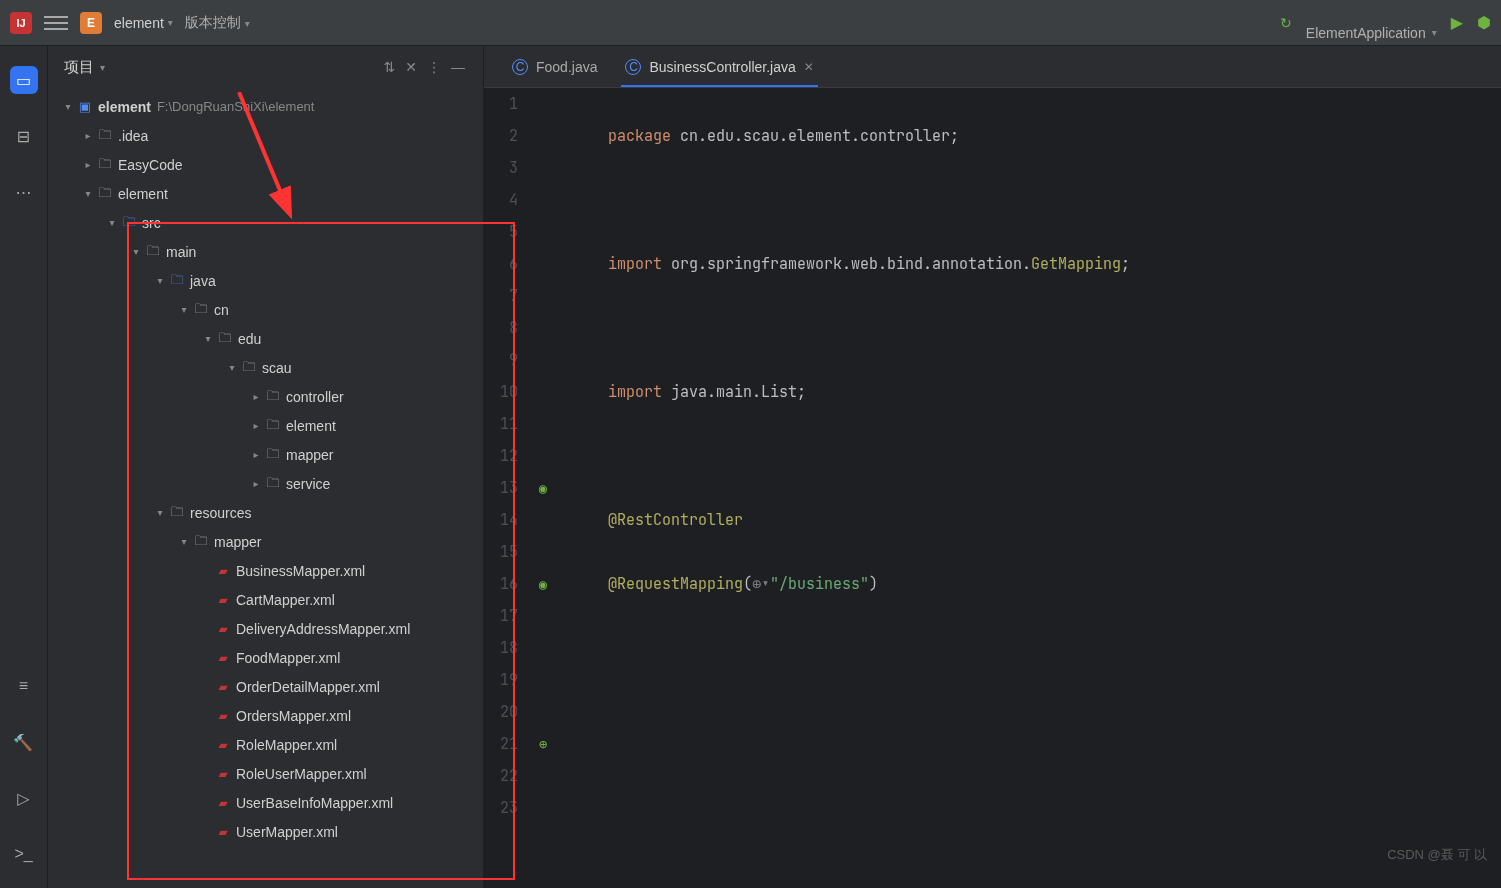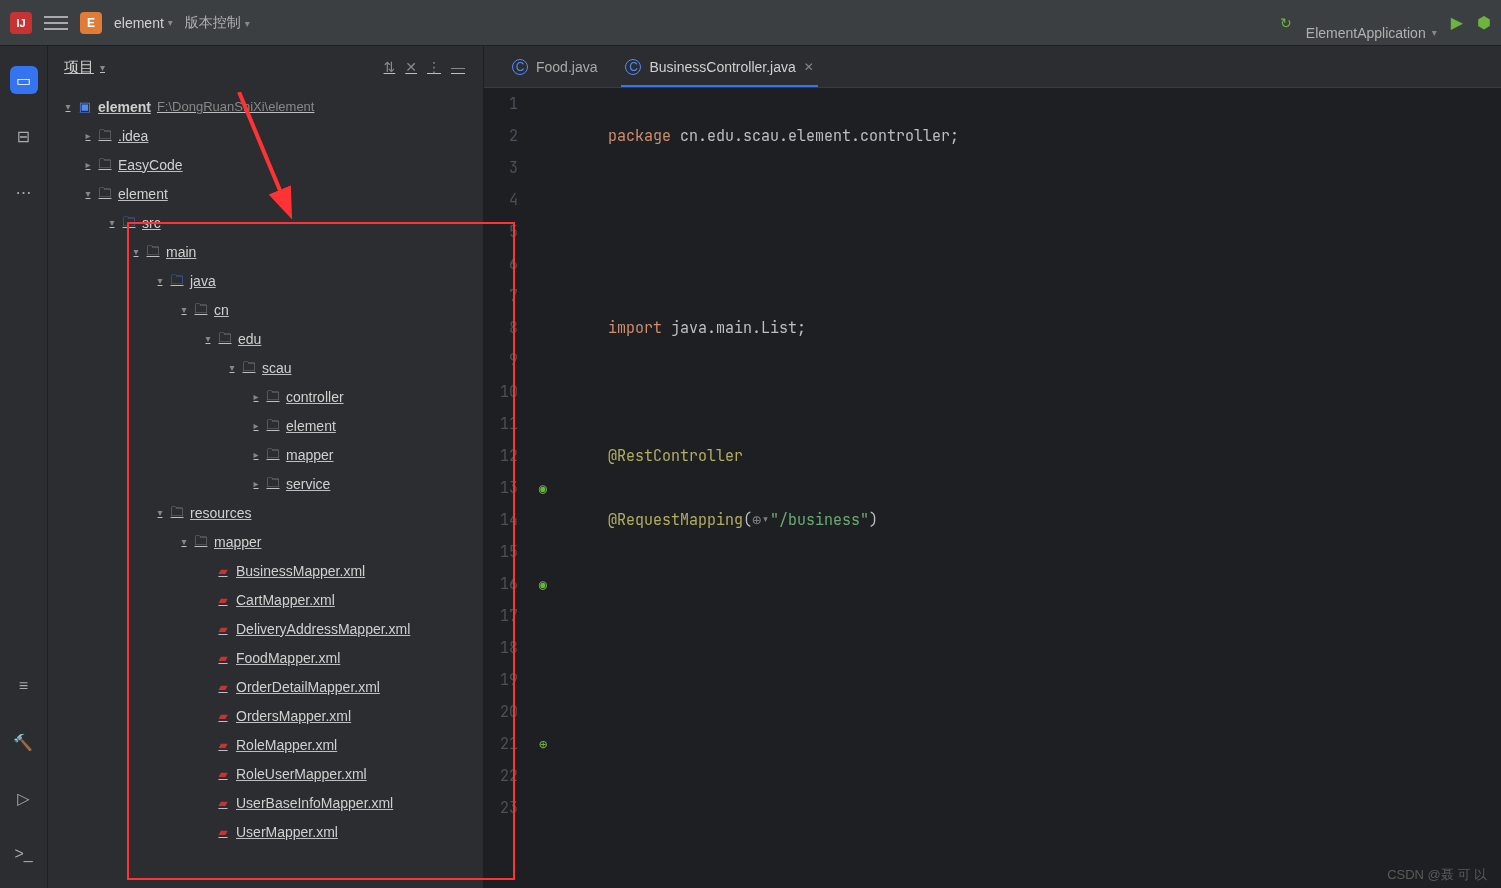--- a/index.html
+++ b/index.html
@@ -32,21 +32,21 @@
 .run-conf { color: #b0b0b0; display: flex; align-items: center; gap: 6px; margin-top: 20px; }
 .run-icn { color: #6db33f; font-size: 16px; }
 .bug-icn { color: #6db33f; font-size: 16px; }
 
 .body-row { display: flex; height: calc(100% - 46px); }
 .leftbar { width: 48px; background: #2b2d30; display: flex; flex-direction: column; align-items: center; padding-top: 20px; gap: 28px; border-right: 1px solid #1e1f22; }
 .leftbar .btm { margin-top: auto; display:flex; flex-direction:column; gap:28px; margin-bottom:20px; align-items:center;}
 .tool-btn { width: 28px; height: 28px; display: flex; align-items: center; justify-content: center; color: #a9a9a9; cursor: pointer; border-radius: 6px; font-size:16px;}
 .tool-btn.active { background: #3574f0; color: #fff; }
 
-.project-panel { width: 436px; background: #2b2d30; display: flex; flex-direction: column; border-right: 1px solid #1e1f22; position: relative; text-decoration: underline; }
+.project-panel { width: 436px; background: #2b2d30; display: flex; flex-direction: column; border-right: 1px solid #1e1f22; position: relative; }
 .project-header { height: 42px; display: flex; align-items: center; padding: 0 16px; font-size: 15px; color: #d0d0d0; gap: 6px; }
 .project-header .spacer { flex: 1; }
 .hdr-icn { color: #888; cursor: pointer; font-size: 14px; padding: 2px;}
 .tree { flex: 1; overflow-y: auto; padding: 4px 0 14px; position: relative;}
 .tree-row { display: flex; align-items: center; height: 29px; padding-left: 12px; cursor: pointer; white-space: nowrap; }
 .caret { width: 16px; text-align: center; color: #868686; font-size: 10px; }
 .fld-icn { width: 18px; text-align: center; margin-right: 4px; color: #a9a9a9; font-size: 13px;}
 .fld-icn.blue { color: #548af7; }
 .file-icn { width: 18px; text-align:center; margin-right:4px; font-size:12px;}
 .file-icn.xml { color:#c73232; }
@@ -69,21 +69,21 @@
 .gutter { width:44px; text-align:right; padding-right:10px; color:#4b5059; line-height:32px; background:#1e1f22;}
 .gutter-icons { width:30px; line-height:32px; text-align:center; background:#1e1f22; }
 .gutter-icons .spr { color:#6db33f; font-size:14px;}
 .code-lines { flex:1; padding-left:6px; line-height:32px; color:#bcbec4; white-space:pre;margin-left:44px;}
 .code-lines .line { height:32px; }
 .kw { color:#cf8e6d; }
 .ann { color:#b3ae60; }
 .str { color:#6aab73; }
 .annocls { color:#b3ae60; }
 
-.watermark { position:absolute; bottom:4px; right:14px; color:#5a5a5a; font-size:13px; z-index:10;}
+.watermark { position:absolute; bottom:24px; right:14px; color:#5a5a5a; font-size:13px; z-index:10;}
 </style>
 </head>
 <body>
 
 <div class="titlebar">
   <div class="left">
     <div class="app-icon">IJ</div>
     <div class="hamburger">
         <span></span>
         <span></span>
@@ -281,20 +281,21 @@
         </div>
     </div>
     <div class="code-area">
       <div class="gutter-wrap">
         <div class="gutter">1<br>2<br>3<br>4<br>5<br>6<br>7<br>8<br>9<br>10<br>11<br>12<br>13<br>14<br>15<br>16<br>17<br>18<br>19<br>20<br>21<br>22<br>23</div>
         <div class="gutter-icons"><br><br><br><br><br><br><br><br><br><br><br><br><span class="spr">◉</span><br><br><br><span class="spr">◉</span><br><br><br><br><br><span class="spr">⊕</span><br><br><br></div>
       </div>
       <div class="code-lines">
 <div class="line"><span class="kw">package</span><span> cn.edu.scau.element.controller;</span></div>
 <div class="line"></div>
+<div class="line"><span class="kw">import</span><span> org.springframework.web.bind.annotation.</span><span class="annocls">GetMapping</span><span>;</span></div>
 <div class="line"></div>
 <div class="line"><span class="kw">import</span><span> java.main.List;</span></div>
 <div class="line"></div>
 <div class="line"><span class="ann">@RestController</span></div>
 <div class="line"><span class="ann">@RequestMapping</span><span>(</span><span style="color:#7e7e7e;">⊕▾</span><span class="str">"/business"</span><span>)</span></div>
 
 
 
 
 

